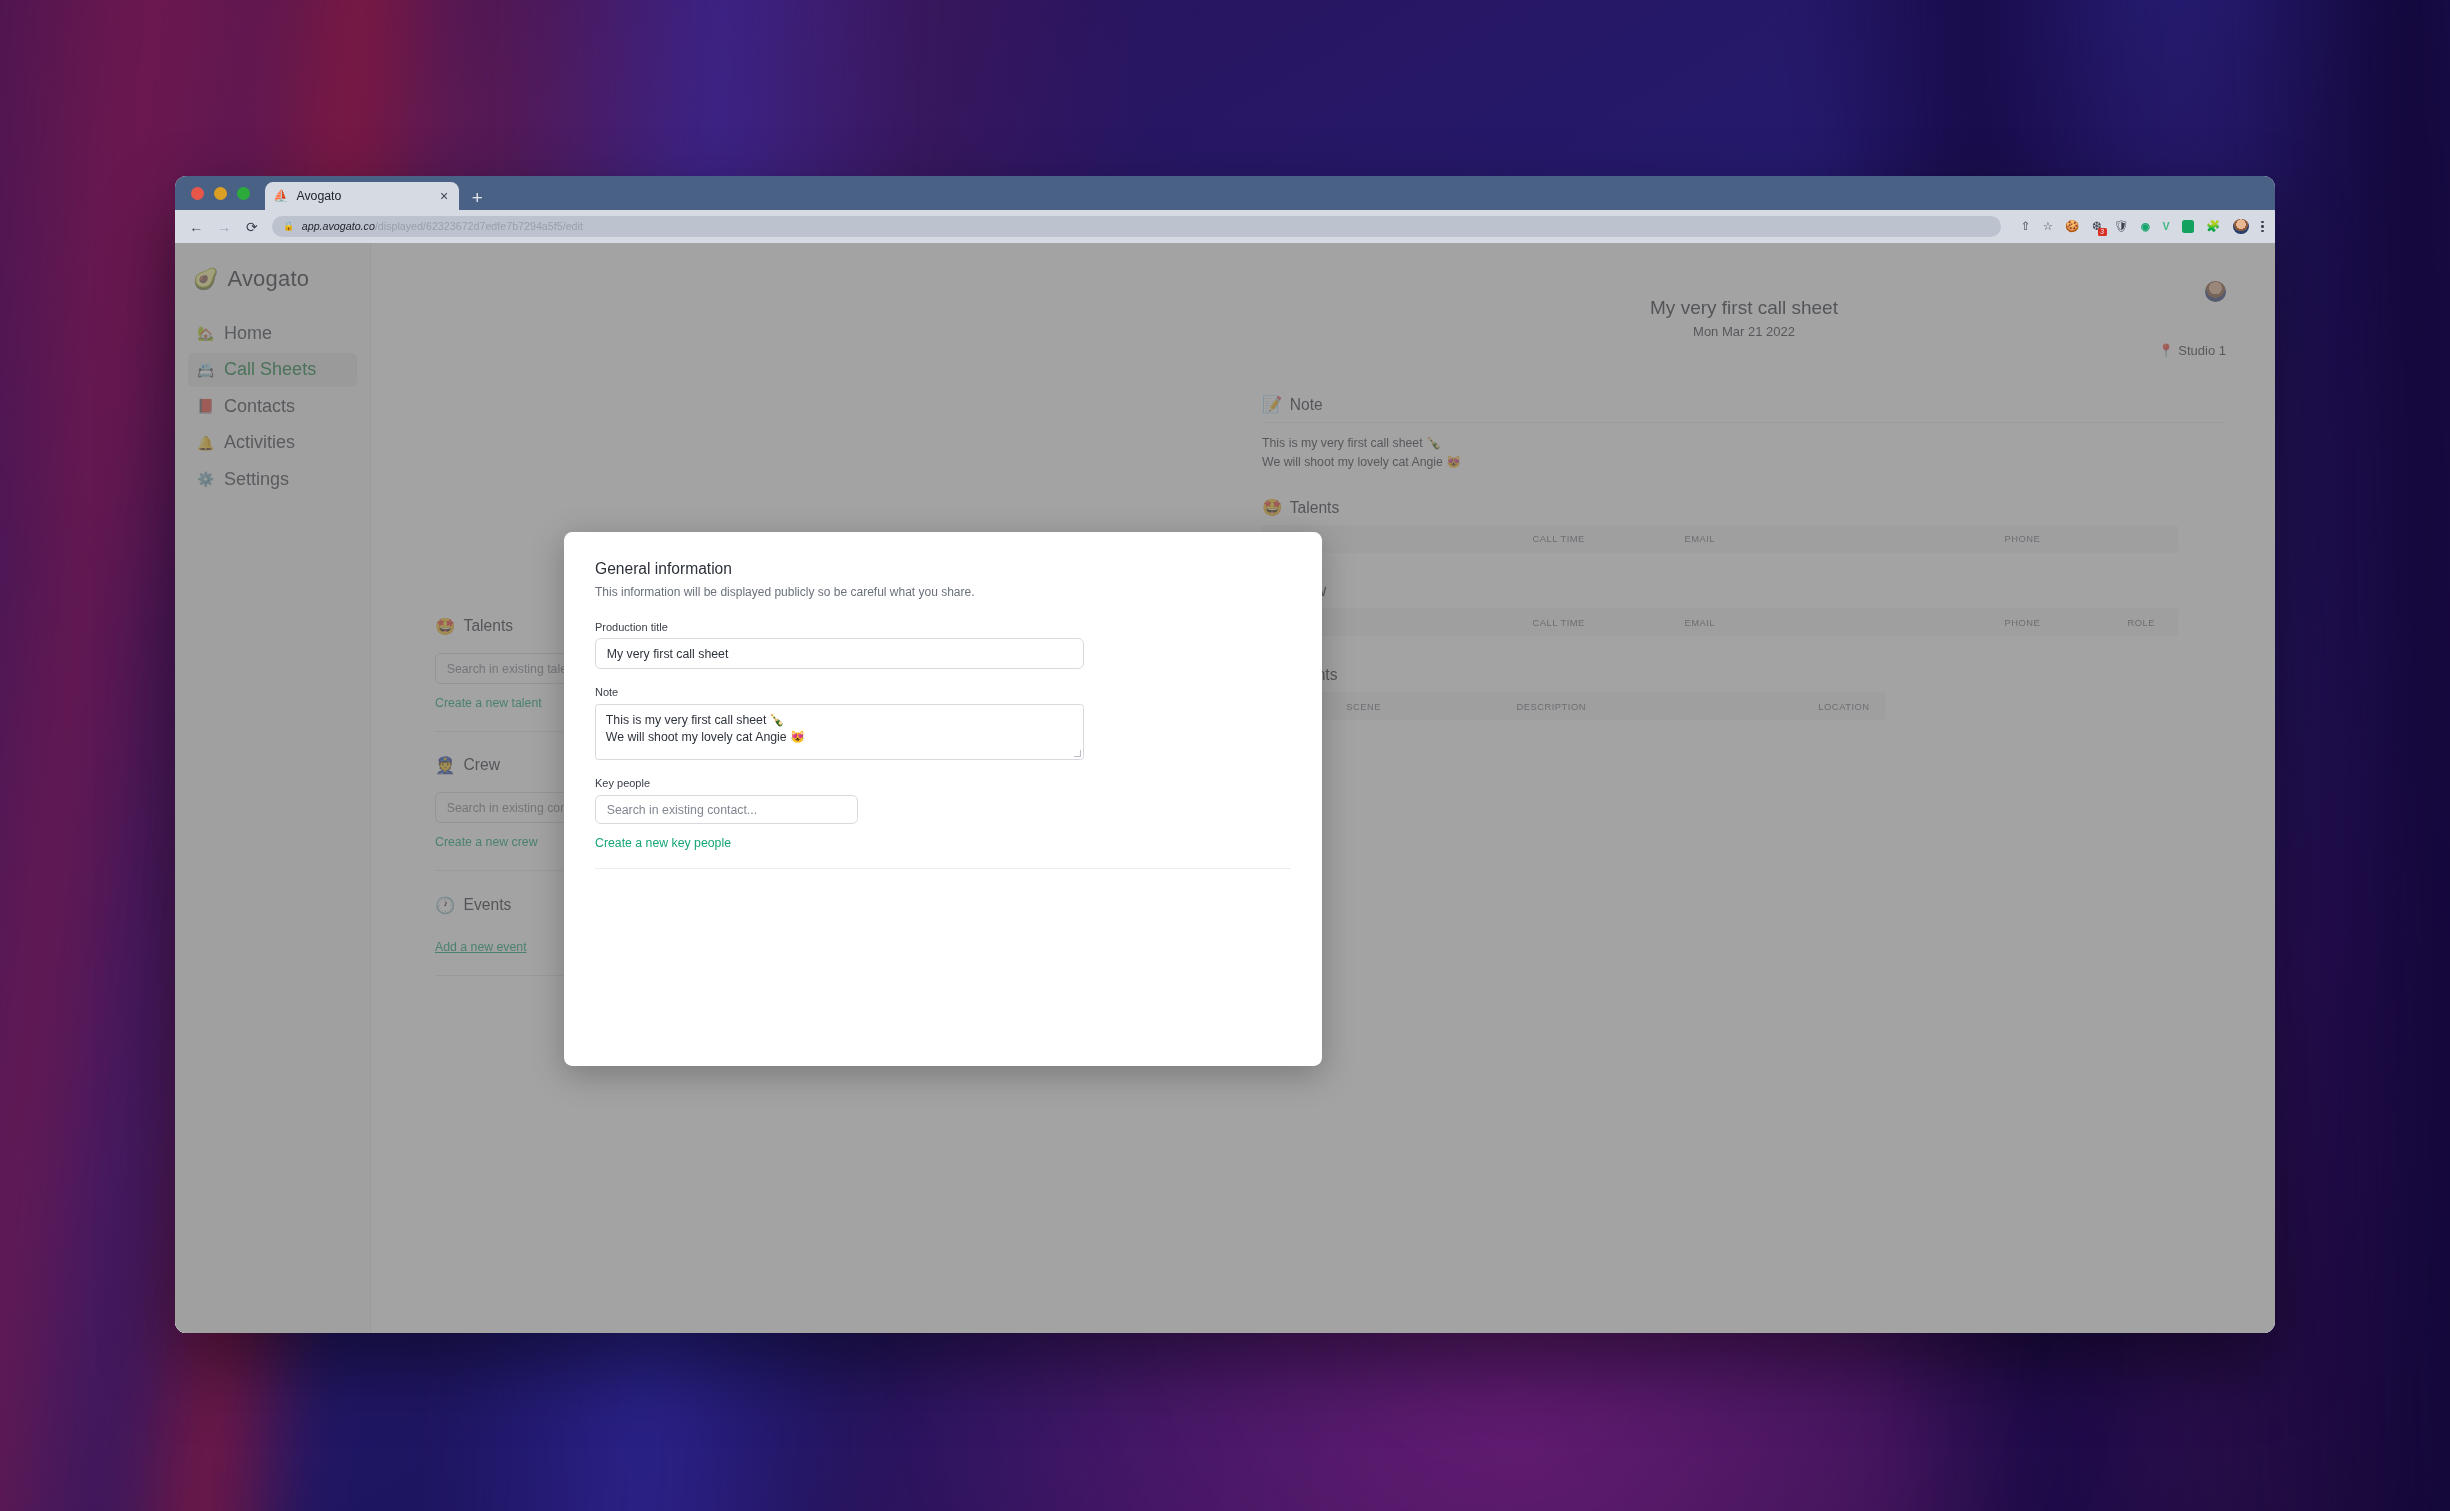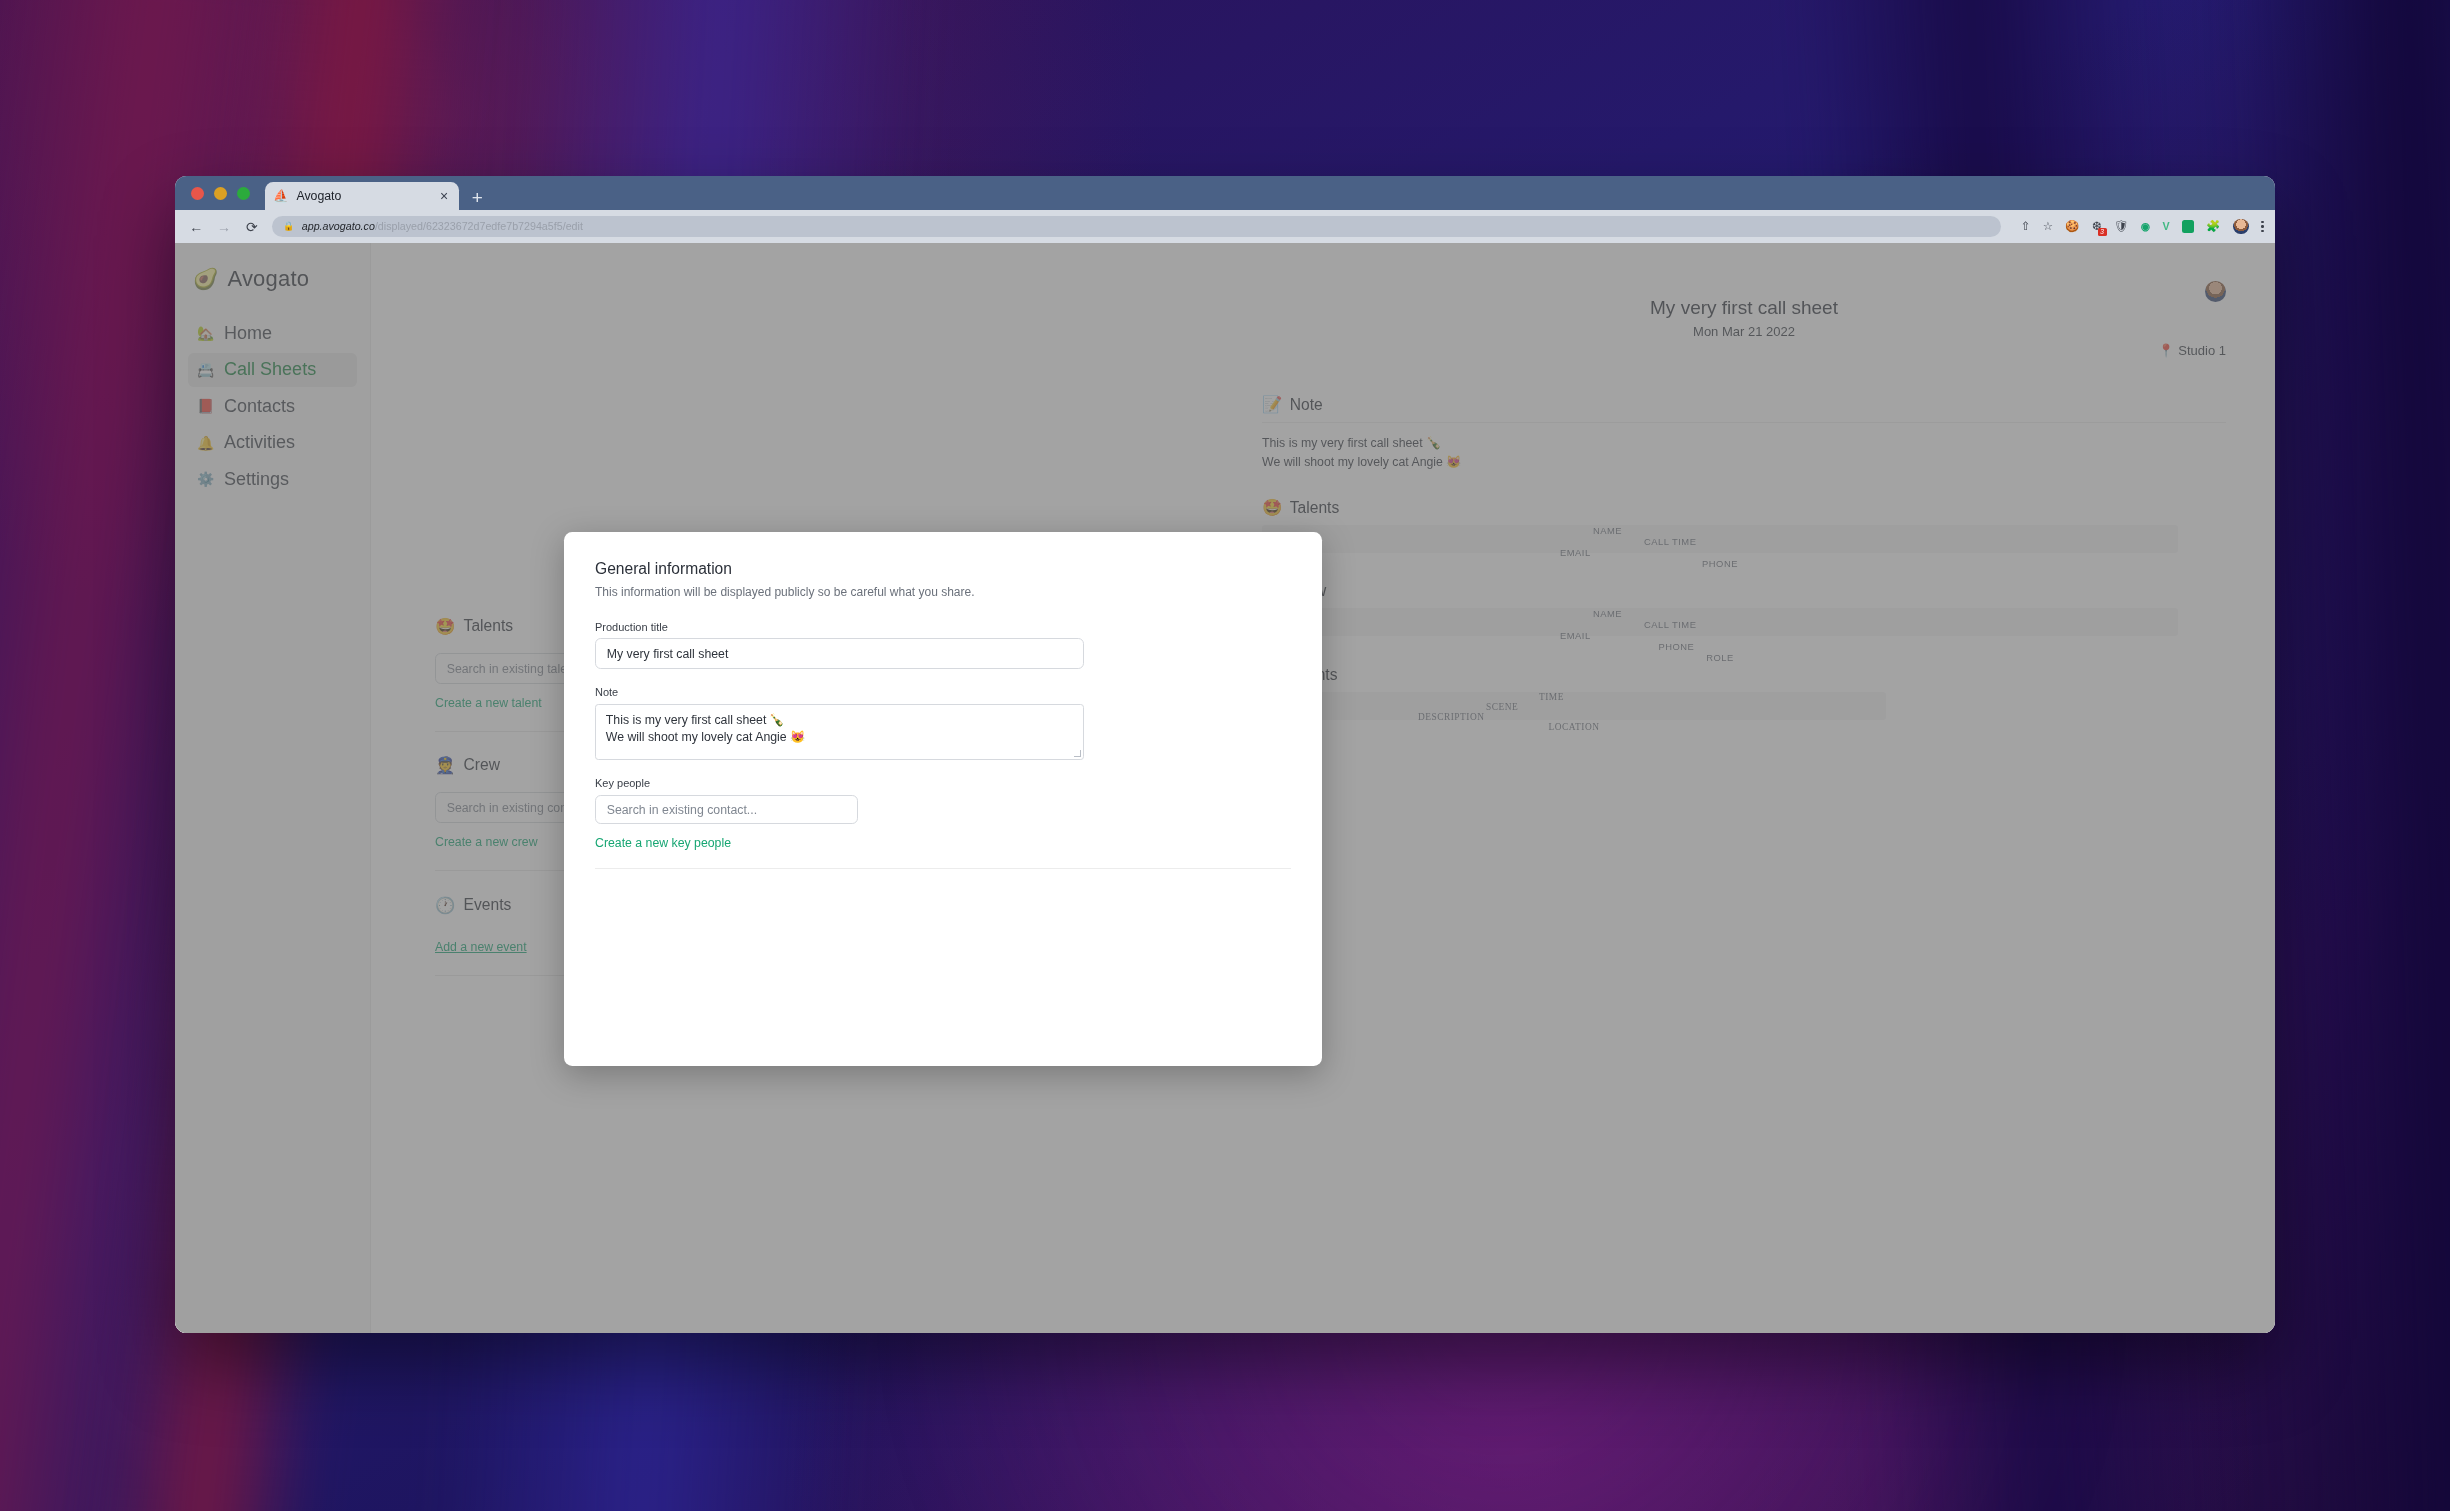--- a/index.html
+++ b/index.html
@@ -217,21 +217,20 @@
   .pv-sec-emoji { font-size: 16.4px; line-height: 1; }
   .pv-sec-title { font-size: 15.6px; color: #2e333b; }
   .pv-note { font-size: 12.3px; color: #343942; line-height: 1.55; padding: 11.5px 0 8.2px 0; border-top: 0.8px solid #ececec; }
   .pv-table { width: 916px; }
   .pv-thead {
     display: flex; align-items: center;
     height: 28px;
     background: #f4f4f5;
     border-radius: 3.3px;
     padding: 0 16.4px;
-    flex-direction: column;
   }
   .pv-th { font-size: 9.4px; letter-spacing: 0.5px; color: #6c727c; }
   .pv-body { height: 11.5px; }
 
   
   .formfoot { display: flex; justify-content: center; gap: 14.8px; padding: 24.6px 0 33px 0; width: 738px; }
   .btn { height: 29.5px; border-radius: 4.9px; display: flex; align-items: center; justify-content: center; font-size: 12.3px; padding: 0 18px; }
   .btn-cancel { background: #fff; border: 0.8px solid #d2d6dc; color: #31363e; }
   .btn-save { background: #11795a; color: #fff; }
 
@@ -437,21 +436,21 @@
               </div>
               <div class="pv-body"></div>
             </div>
           </div>
 
           <div class="pv-sec" style="margin-top:18px;">
             <div class="pv-sec-head">
               <span class="pv-sec-emoji">🕐</span>
               <span class="pv-sec-title">Events</span>
             </div>
-            <div class="pv-table" style="width:624px;font-family:Liberation Serif, serif;">
+            <div class="pv-table" style="width:624px;">
               <div class="pv-thead">
                 <span class="pv-th" style="width:70px;">TIME</span>
                 <span class="pv-th" style="width:176px;">SCENE</span>
                 <span class="pv-th" style="width:312px;">DESCRIPTION</span>
                 <span class="pv-th">LOCATION</span>
               </div>
               <div class="pv-body"></div>
             </div>
           </div>
         </div>

